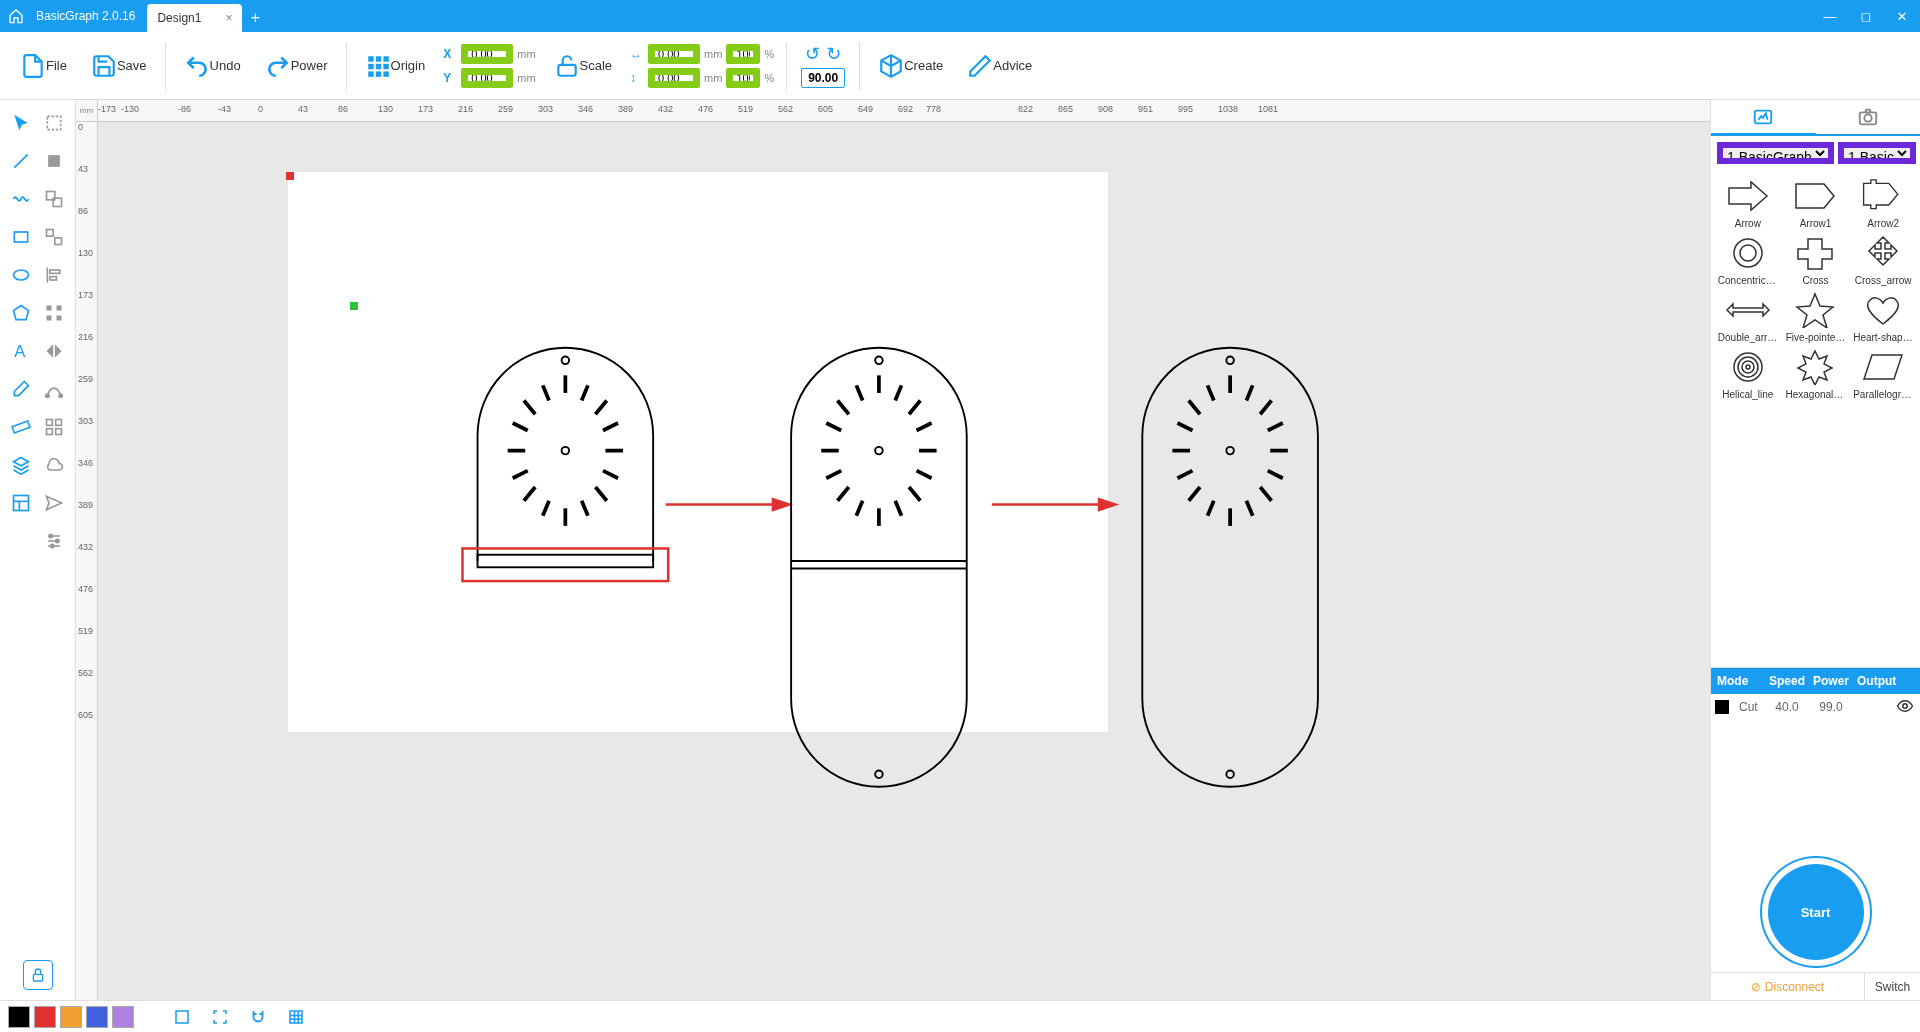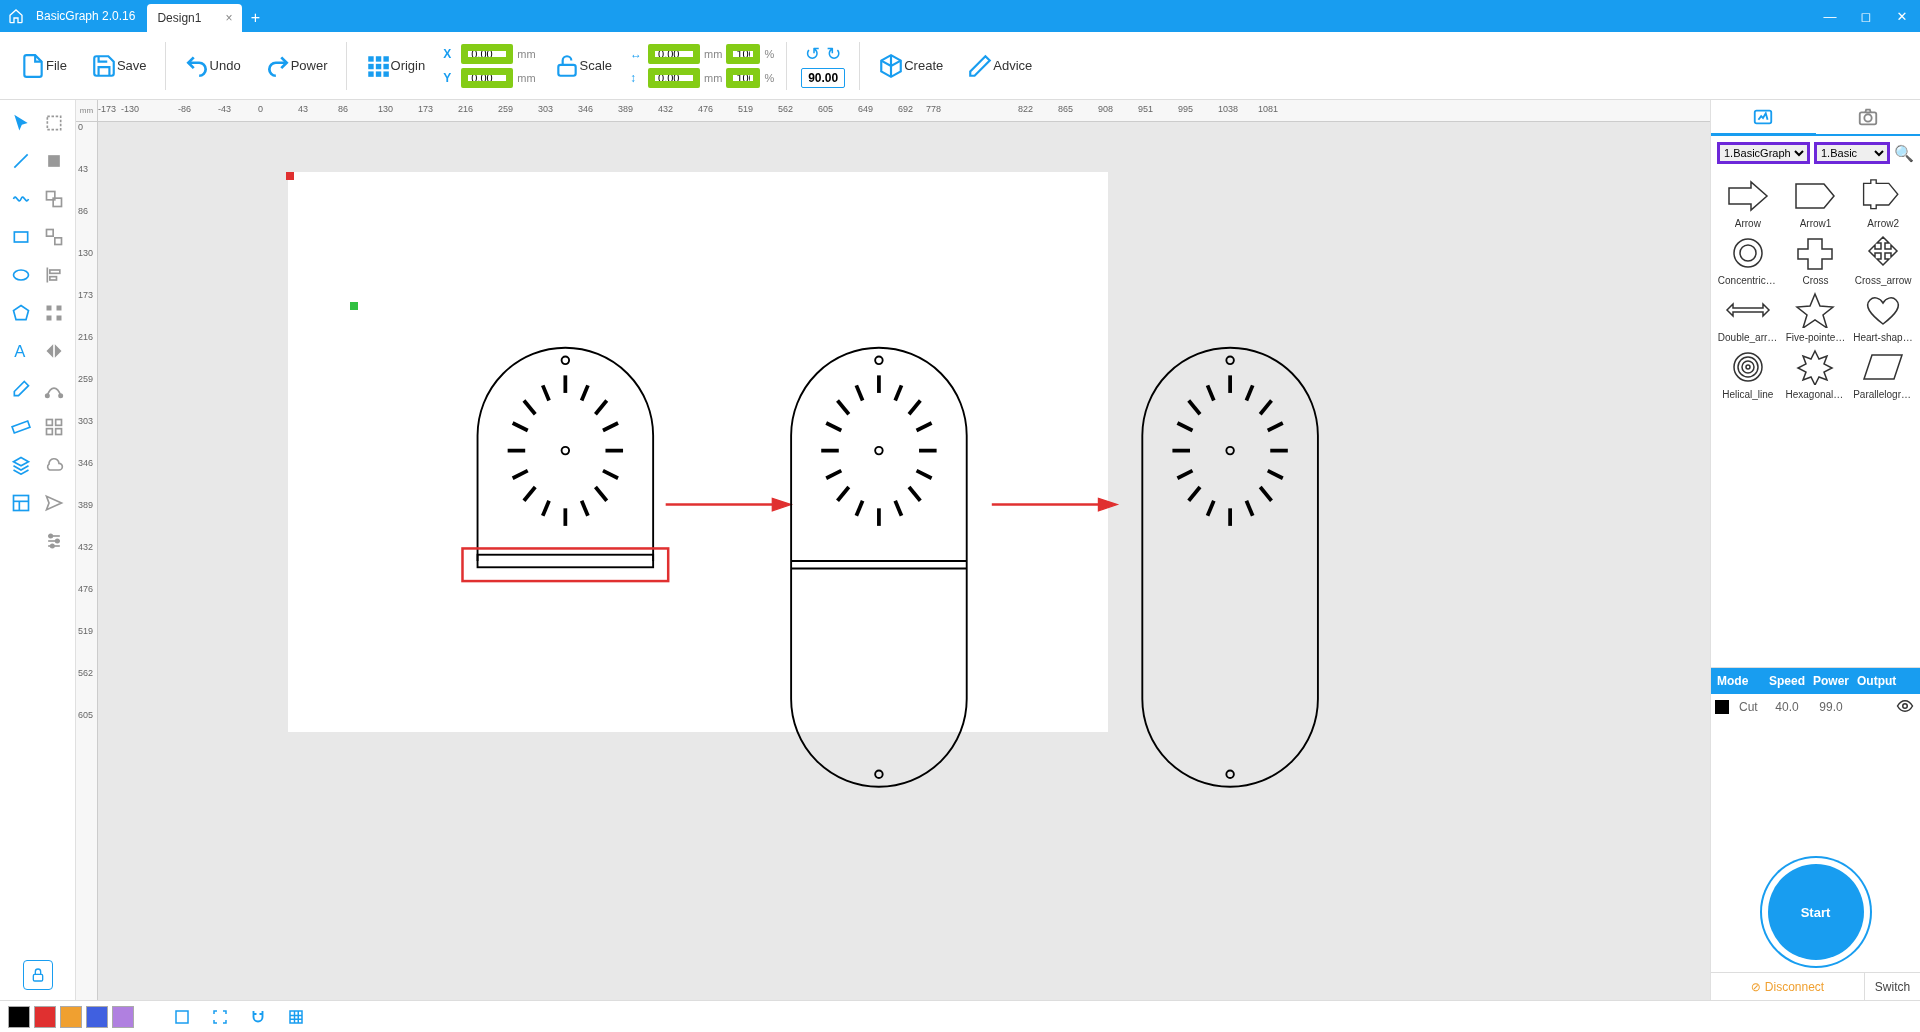--- a/index.html
+++ b/index.html
@@ -48,21 +48,21 @@
 .rulercorner { position: absolute; top: 0; left: 0; width: 22px; height: 22px; background: #f7f7f7; border-right: 1px solid #ccc; border-bottom: 1px solid #ccc; font-size: 8px; color: #888; display: flex; align-items: center; justify-content: center; }
 .canvas { position: absolute; top: 22px; left: 22px; right: 0; bottom: 0; background: #e8e8e8; }
 .page { position: absolute; background: #fff; }
 
 
 .rightpanel { width: 210px; background: #fff; border-left: 1px solid #e0e0e0; display: flex; flex-direction: column; }
 .rptabs { height: 36px; display: flex; border-bottom: 2px solid #189df0; }
 .rptab { flex: 1; display: flex; align-items: center; justify-content: center; font-size: 18px; }
 .rptab.active { border-bottom: 3px solid #189df0; margin-bottom: -2px; }
 .libsel { display: flex; gap: 4px; padding: 6px; align-items: center; }
-.libsel select { flex: 1; font-size: 11px; height: 22px; border: 3px solid #6d28d9; }
+.libsel select { flex: 1; font-size: 14px; height: 22px; border: 6px solid #6d28d9; }
 .libsel .srch { width: 20px; text-align: center; color: #666; }
 .shapegrid { flex: 1; overflow: auto; display: grid; grid-template-columns: repeat(3, 1fr); gap: 2px; padding: 4px; align-content: start; }
 .shapecell { display: flex; flex-direction: column; align-items: center; font-size: 10px; color: #333; }
 .shapecell .sicon { width: 54px; height: 44px; display: flex; align-items: center; justify-content: center; }
 .shapecell .sicon svg { width: 46px; height: 36px; stroke: #333; fill: none; stroke-width: 1.5; }
 .shapecell .slabel { white-space: nowrap; overflow: hidden; text-overflow: ellipsis; max-width: 60px; }
 
 .layerpanel { border-top: 1px solid #ddd; }
 .layerhdr { display: flex; background: #189df0; color: #fff; font-size: 12px; font-weight: bold; height: 26px; align-items: center; }
 .layerhdr > div { padding: 0 6px; }

